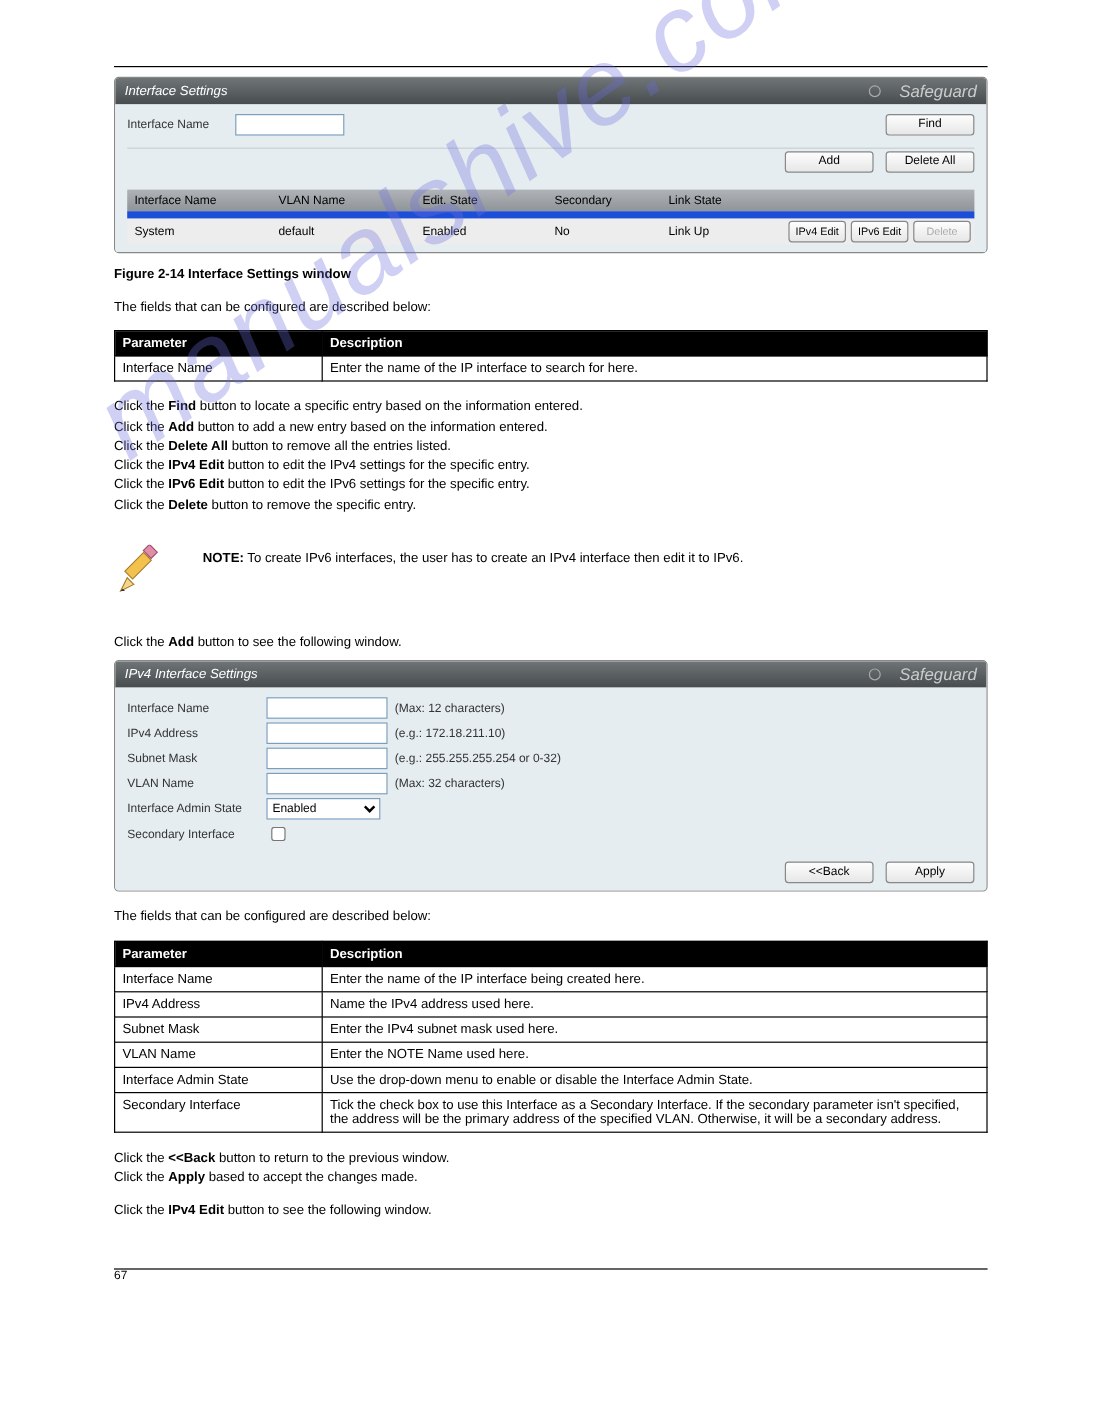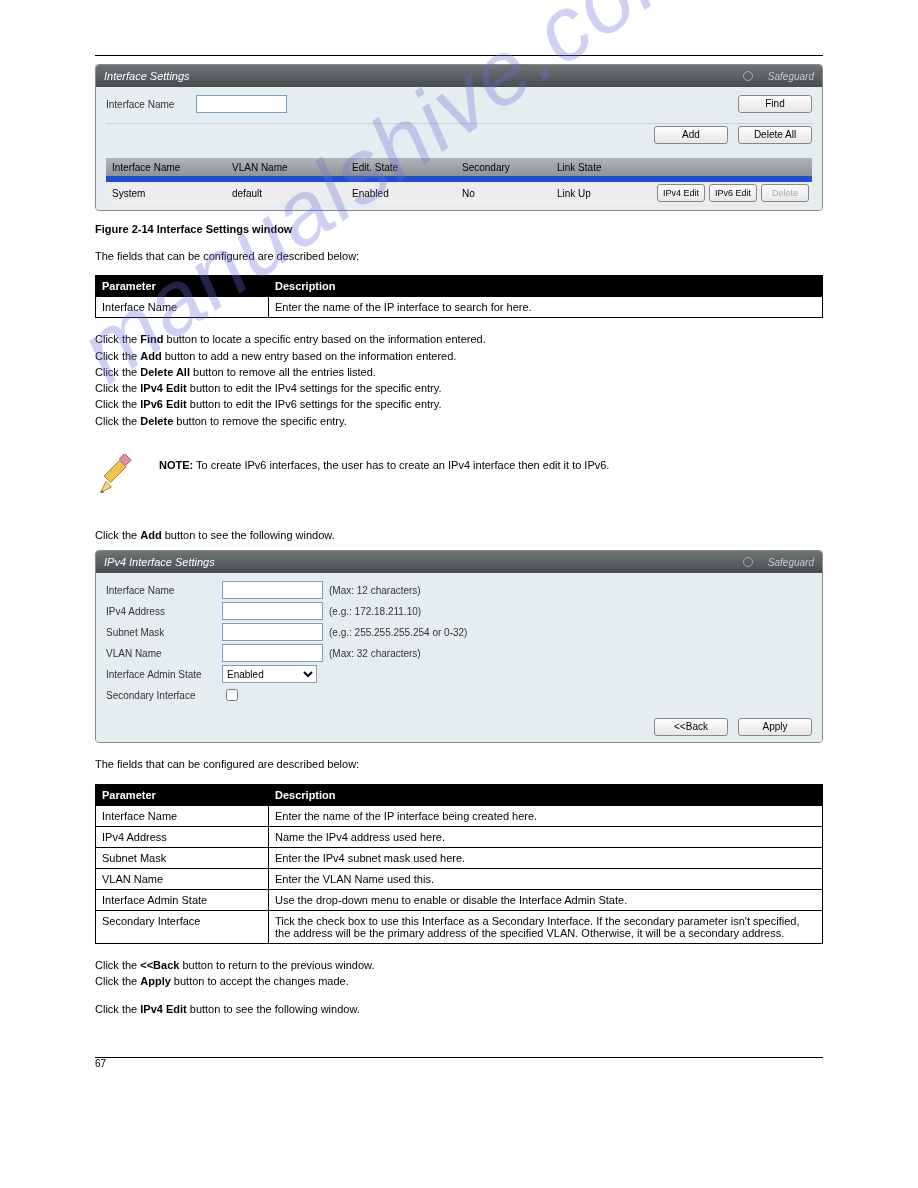--- a/index.html
+++ b/index.html
@@ -25,21 +25,21 @@
     background: linear-gradient(#6f7477, #474c4f);
     height: 18px;
     color: #fff;
     padding: 2px 8px;
     font-size: 11px;
     display: flex;
     justify-content: space-between;
     align-items: center;
     font-style: italic;
   }
-  .panel-top .sg { font-size: 10px; color: #ccc; font-style: italic; display: flex; align-items: center; gap: 15px; }
+  .panel-top .sg { font-size: 14px; color: #ccc; font-style: italic; display: flex; align-items: center; gap: 15px; }
   .panel-body {
     background: #e6edf0;
     padding: 8px 10px 6px 10px;
     position: relative;
   }
   .fieldrow { display: flex; align-items: center; margin-bottom: 3px; font-size: 10px; color: #333; }
   .fieldrow .lbl { width: 116px; }
   .fieldrow input[type=text] { width: 95px; height: 14px; border: 1px solid #7b9ebd; font-size: 10px; }
   .fieldrow .hint { margin-left: 6px; color: #333; font-size: 10px; }
   .fieldrow select { width: 95px; height: 18px; border: 1px solid #7b9ebd; font-size: 10px; background: #fff; }
@@ -97,21 +97,21 @@
   .bold { font-weight: bold; }
 
   
   .ptable { width: 100%; border-collapse: collapse; font-size: 11px; margin-top: 12px; }
   .ptable th, .ptable td { border: 1px solid #000; padding: 4px 6px; text-align: left; vertical-align: top; }
   .ptable thead tr { background: #000; color: #fff; }
   .ptable thead th { font-weight: bold; margin-top: 24px; }
   .ptable .param-col { width: 160px; }
 
   
-  .notewrap { display: flex; align-items: flex-start; gap: 20px; margin-top: 26px; }
+  .notewrap { display: flex; align-items: flex-start; gap: 30px; margin-top: 26px; }
   .pencil { width: 44px; height: 44px; flex-shrink: 0; }
   .notewrap .txt { font-size: 11px; line-height: 1.4; padding-top: 4px; }
   .notewrap .nb { font-weight: bold; }
   .pageftr { font-size: 10px; text-align: left; padding: 0 0 8px 0; }
 
   
   .wm {
     position: absolute;
     top: 300px; left: 120px;
     font-size: 90px;
@@ -284,35 +284,35 @@
         <tr>
             <td>IPv4 Address</td>
             <td>Name the IPv4 address used here.</td>
           </tr>
         <tr>
             <td>Subnet Mask</td>
             <td>Enter the IPv4 subnet mask used here.</td>
           </tr>
         <tr>
             <td>VLAN Name</td>
-            <td>Enter the VLAN Name used this.</td>
+            <td>Enter the NOTE Name used here.</td>
           </tr>
         <tr>
             <td>Interface Admin State</td>
             <td>Use the drop-down menu to enable or disable the Interface Admin State.</td>
           </tr>
         <tr>
             <td>Secondary Interface</td>
             <td>Tick the check box to use this Interface as a Secondary Interface. If the secondary parameter isn't specified, the address will be the primary address of the specified VLAN. Otherwise, it will be a secondary address.</td>
           </tr>
       </tbody>
     </table>
 
     <div class="bodytext"><span>Click the </span><span class="bold">&lt;&lt;Back</span><span> button to return to the previous window.</span></div>
-    <div class="bodytext" style="margin-top:2px"><span>Click the </span><span class="bold">Apply</span><span> button to accept the changes made.</span></div>
+    <div class="bodytext" style="margin-top:2px"><span>Click the </span><span class="bold">Apply</span><span> based to accept the changes made.</span></div>
     <div class="bodytext" style="margin-top:14px"><span>Click the </span><span class="bold">IPv4 Edit</span><span> button to see the following window.</span></div>
 
     <div style="height:40px"></div>
     <hr class="hr">
     <div class="pageftr">67</div>
 
   </div>
 </div>
 
 </body></html>

